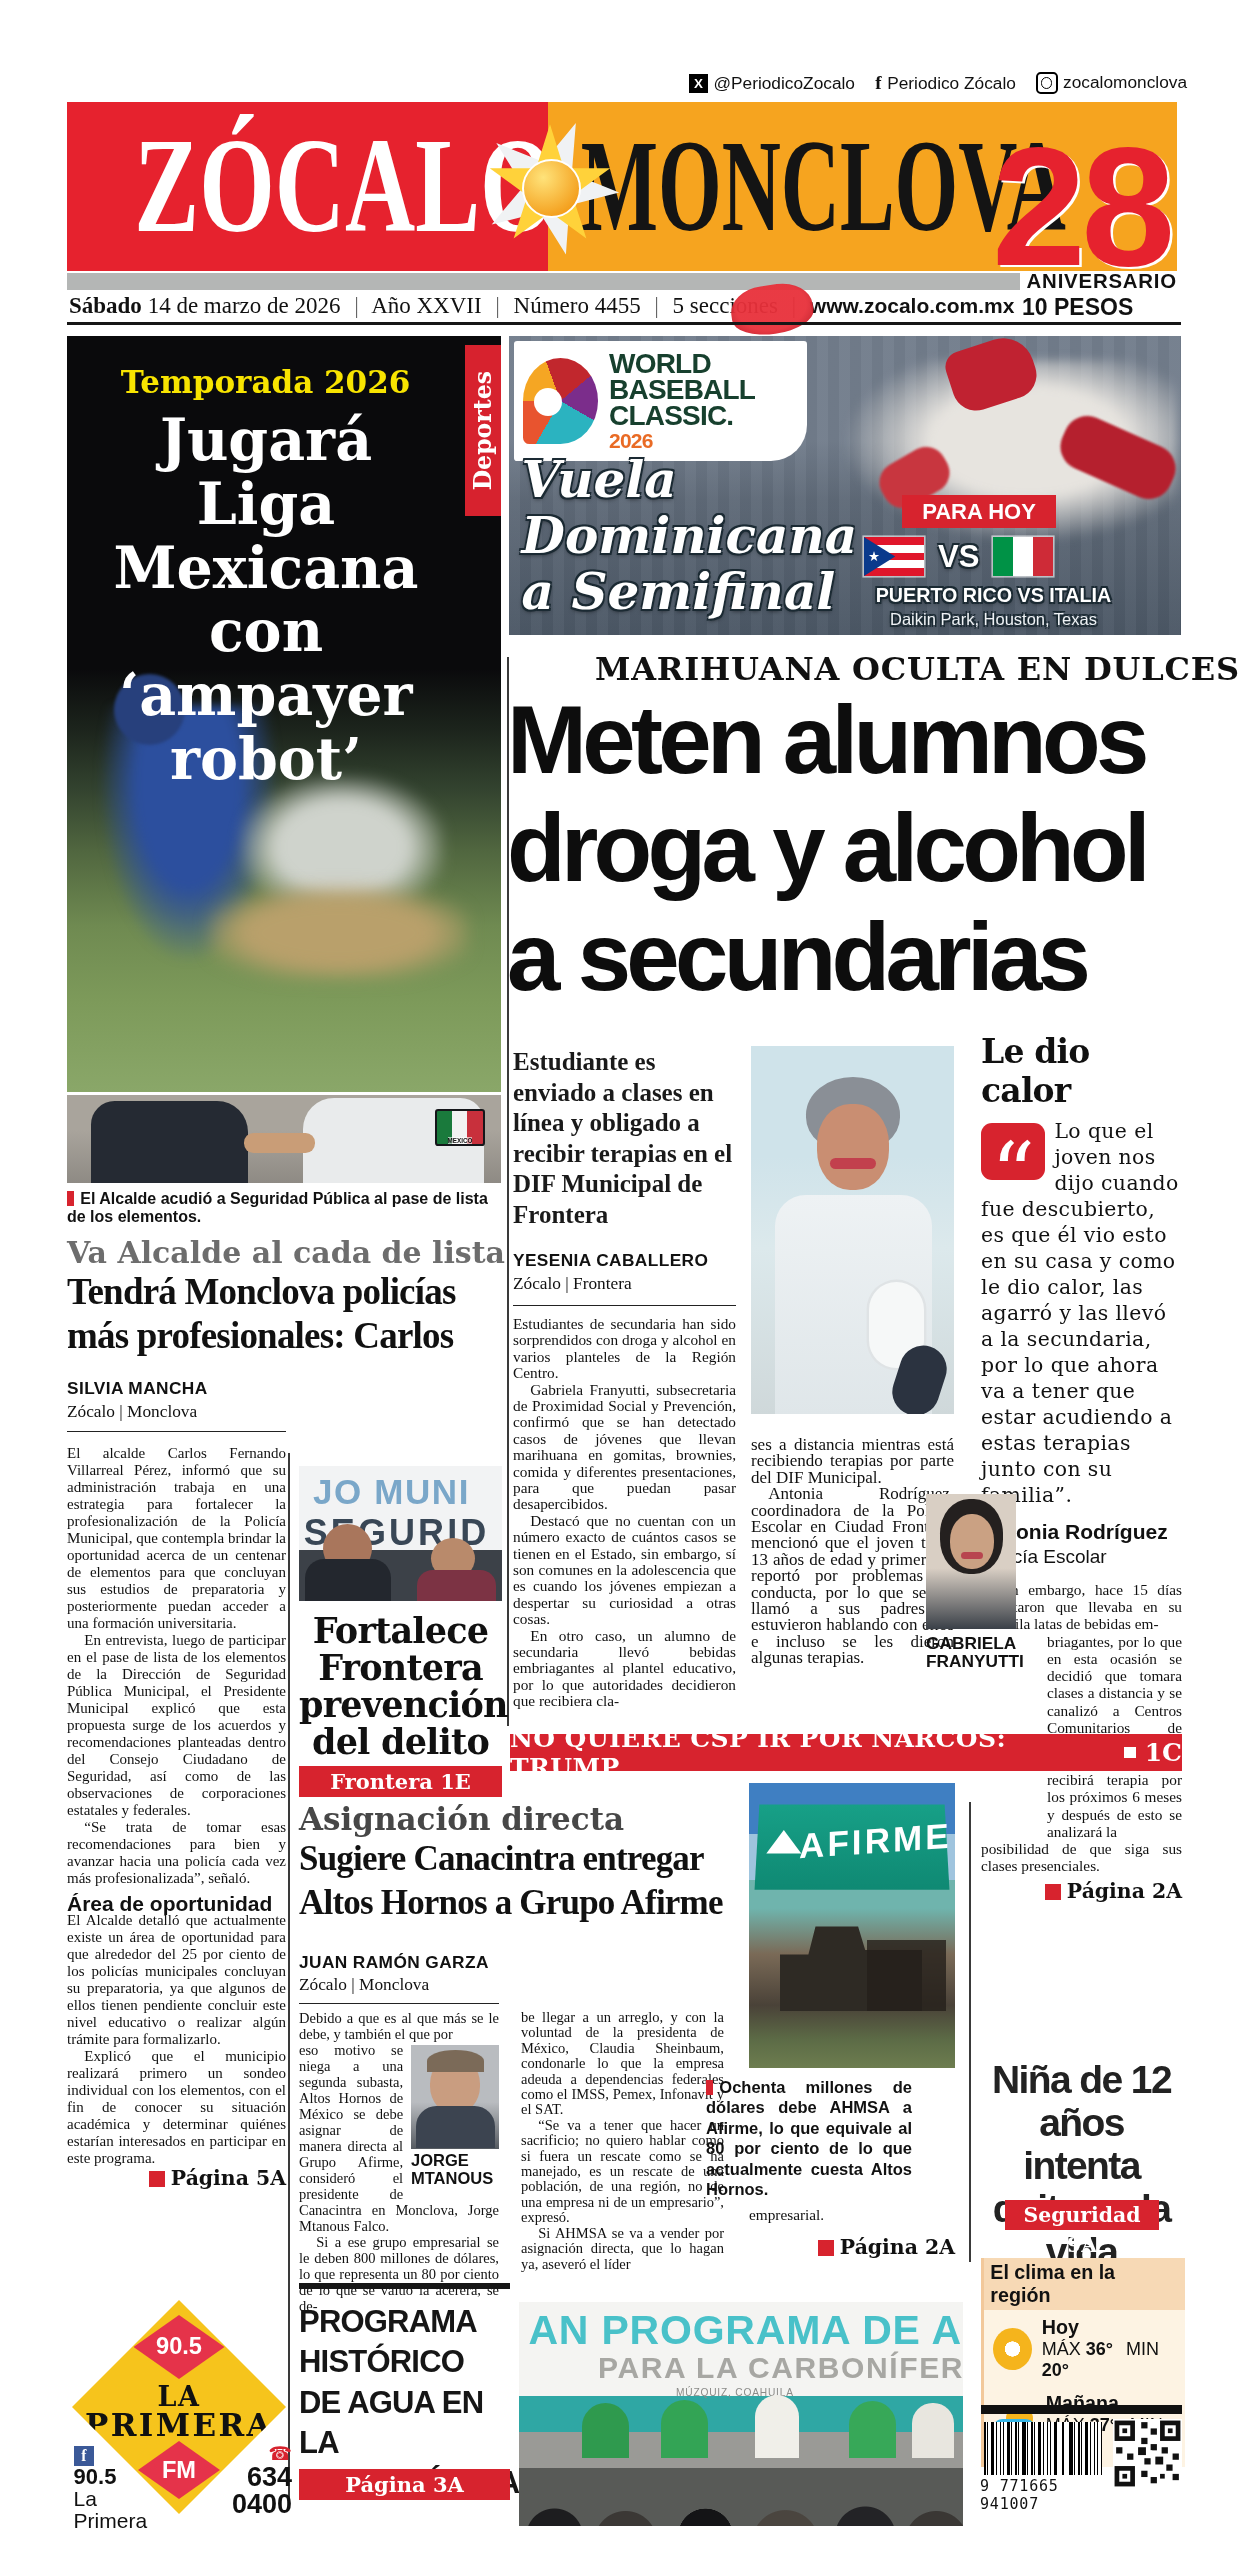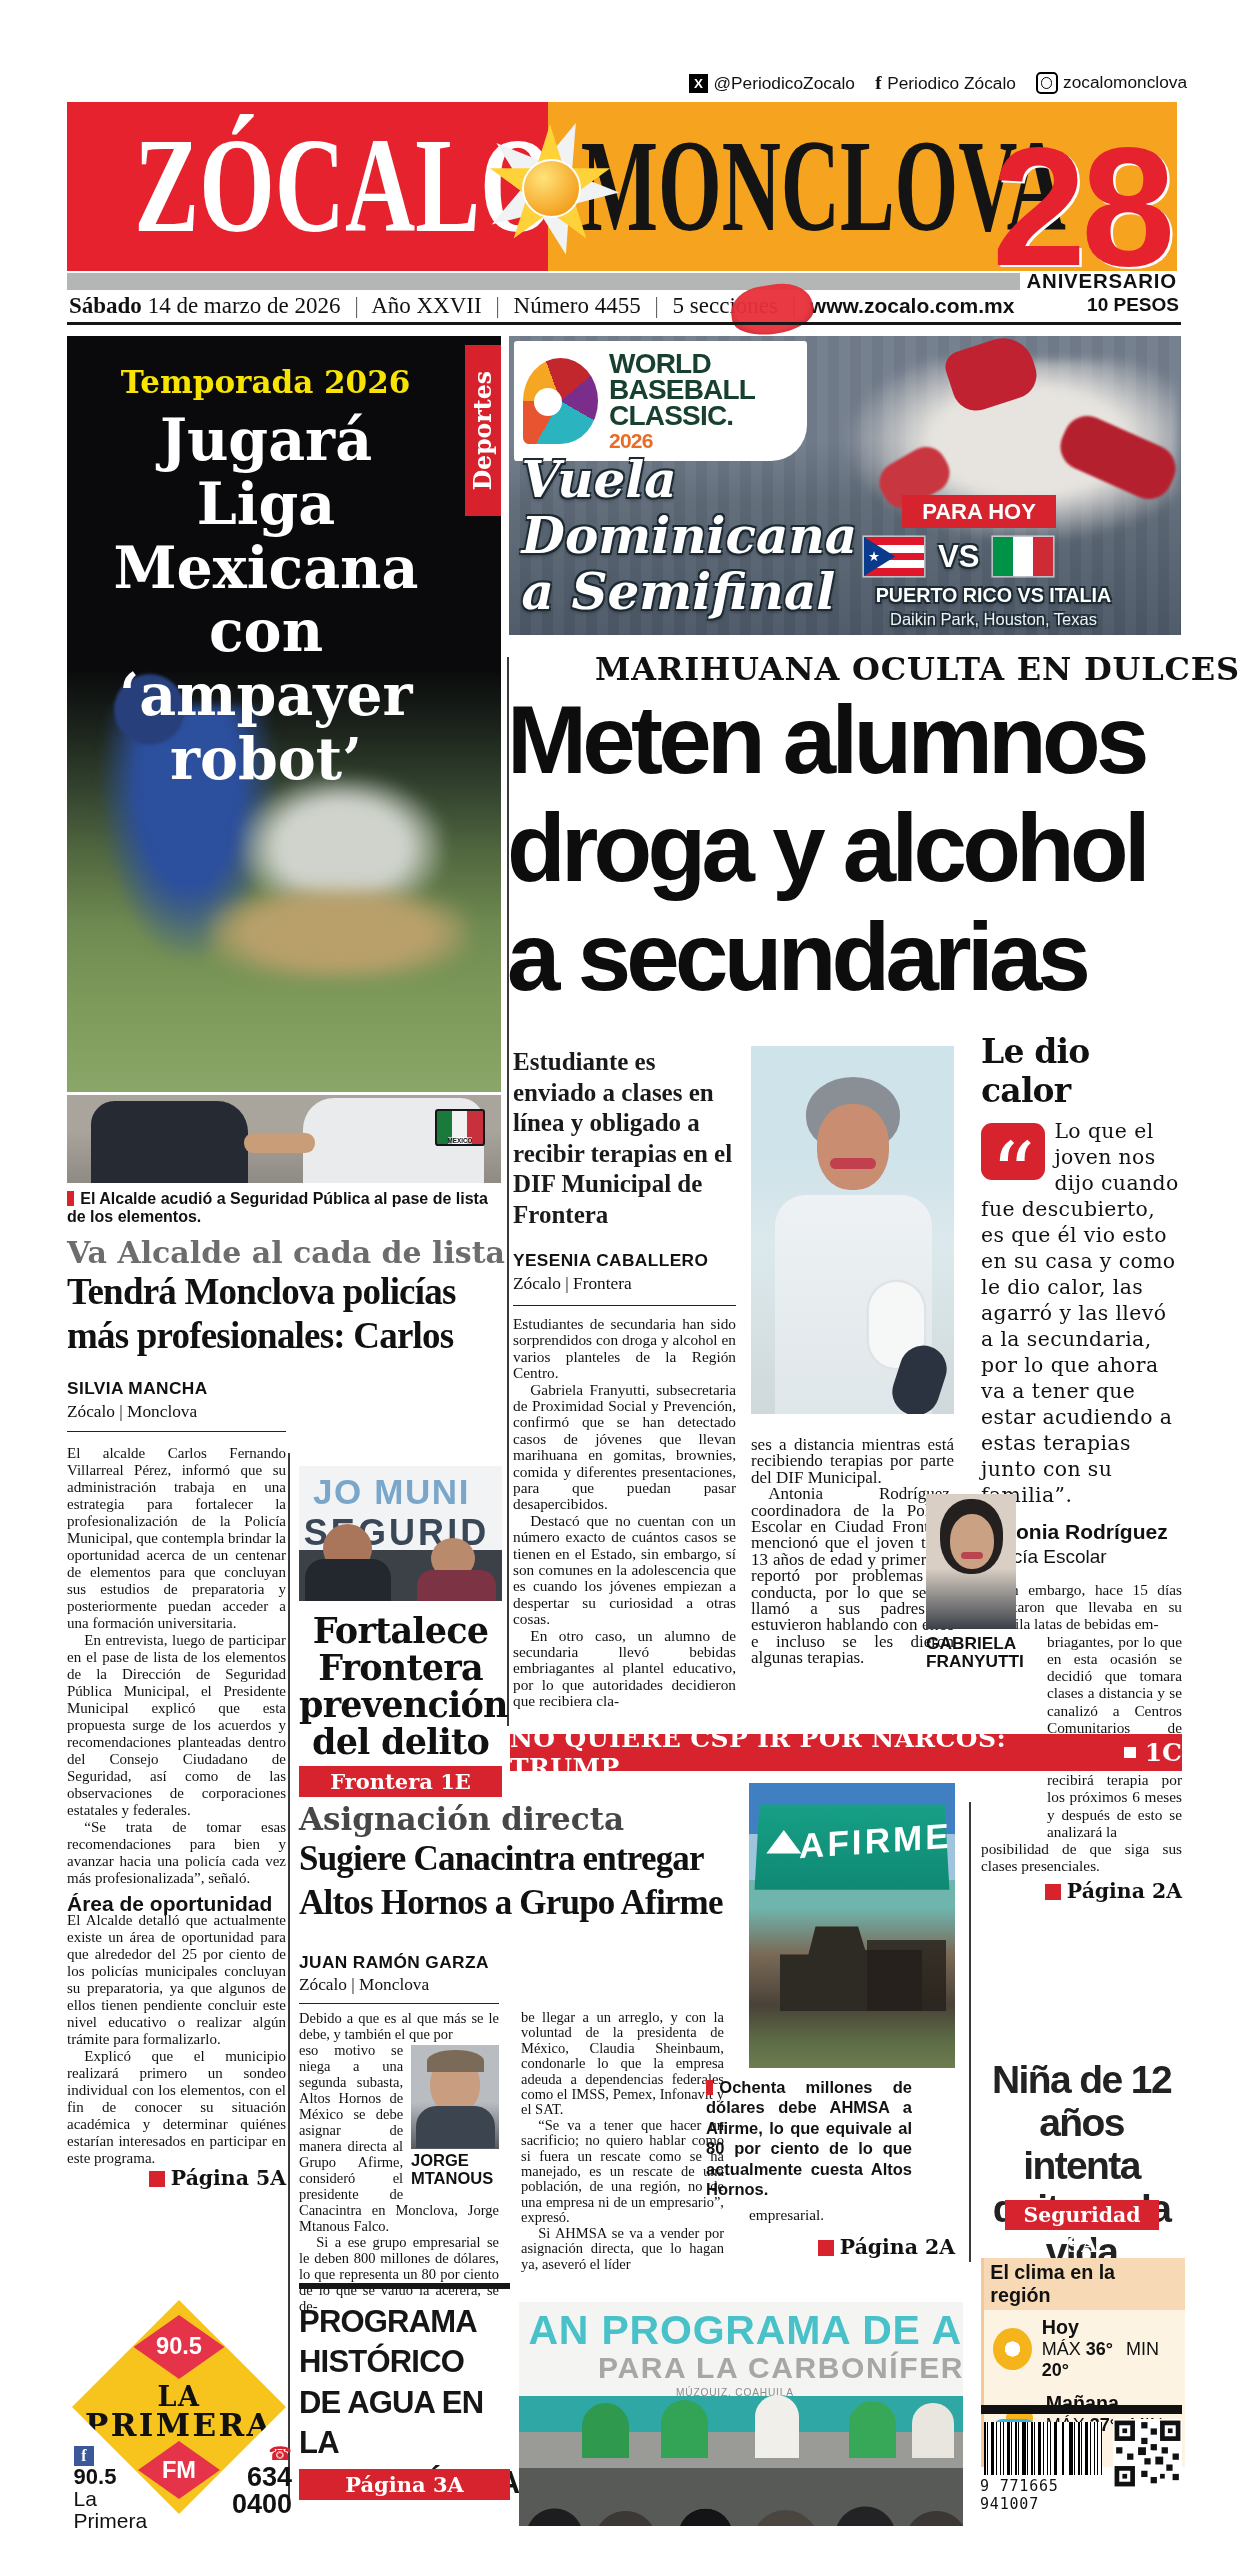--- a/index.html
+++ b/index.html
@@ -76,21 +76,21 @@
     <span style="color:#666;margin:0 7.9px">|</span>
     <span>Año XXVII</span>
     <span style="color:#666;margin:0 7.9px">|</span>
     <span>Número 4455</span>
     <span style="color:#666;margin:0 7.9px">|</span>
     <span>5 secciones</span>
     <span style="color:#666;margin:0 7.9px">|</span>
     <span class="bold sans" style="font-size:21px">www.zocalo.com.mx</span>
   </div>
   <div class="abs" style="left:731px;top:285px;width:82px;height:49px;background:radial-gradient(ellipse at 50% 45%,#e8303a 60%,#b3121f);border-radius:48% 48% 60% 60%/60% 60% 46% 46%;transform:rotate(-8deg);opacity:.95"></div>
-  <div class="abs sans bold" style="left:1022px;top:294px;width:157px;text-align:right;font-size:19px">10 PESOS</div>
+  <div class="abs sans bold" style="left:1022px;top:294px;width:157px;font-size:23px">10 PESOS</div>
   <div class="abs" style="left:67px;top:322px;width:1114px;height:3.1px;background:#161616"></div>
 
   <div class="photo" style="left:67px;top:336px;width:434px;height:756px;background:
       linear-gradient(180deg,#0a0a0c 0 44%,#1c241c 52%,#33432f 60%,#50663f 68%,#6f8a51 78%,#7d9a5a 88%,#8aa769 100%)">
     <div style="position:absolute;left:31px;top:370px;width:181px;height:259px;background:radial-gradient(ellipse at 50% 30%,#2c4f9e 0 40%,transparent 70%);filter:blur(4.7px)"></div>
     <div style="position:absolute;left:47px;top:338px;width:71px;height:71px;border-radius:50%;background:#27407c;filter:blur(1.6px)"></div>
     <div style="position:absolute;left:173px;top:440px;width:204px;height:142px;background:radial-gradient(ellipse,#cfd3cc 0 45%,transparent 75%);filter:blur(6.3px)"></div>
     <div style="position:absolute;left:142px;top:550px;width:259px;height:94px;background:radial-gradient(ellipse,#b9a06b 0 50%,transparent 80%);filter:blur(7.9px)"></div>
     <div style="position:absolute;right:0;top:9.4px;width:36px;height:171px;background:#d7222e;display:flex;align-items:center;justify-content:center">
       <span class="slab bold" style="color:#fff;font-size:23.6px;writing-mode:vertical-rl;transform:rotate(180deg)">Deportes</span>

